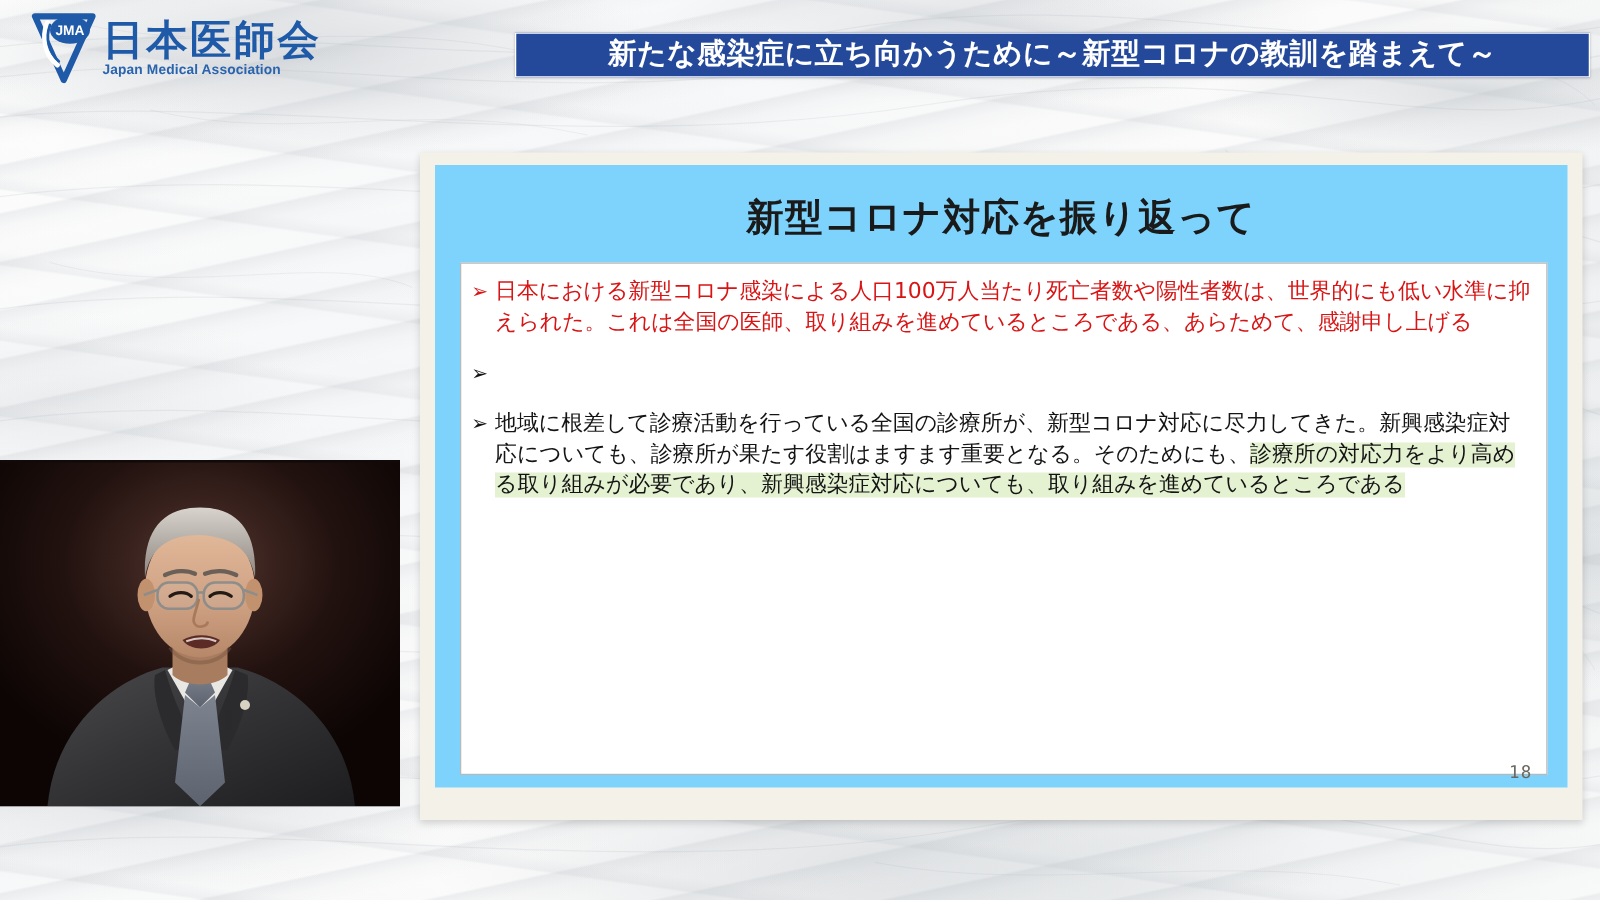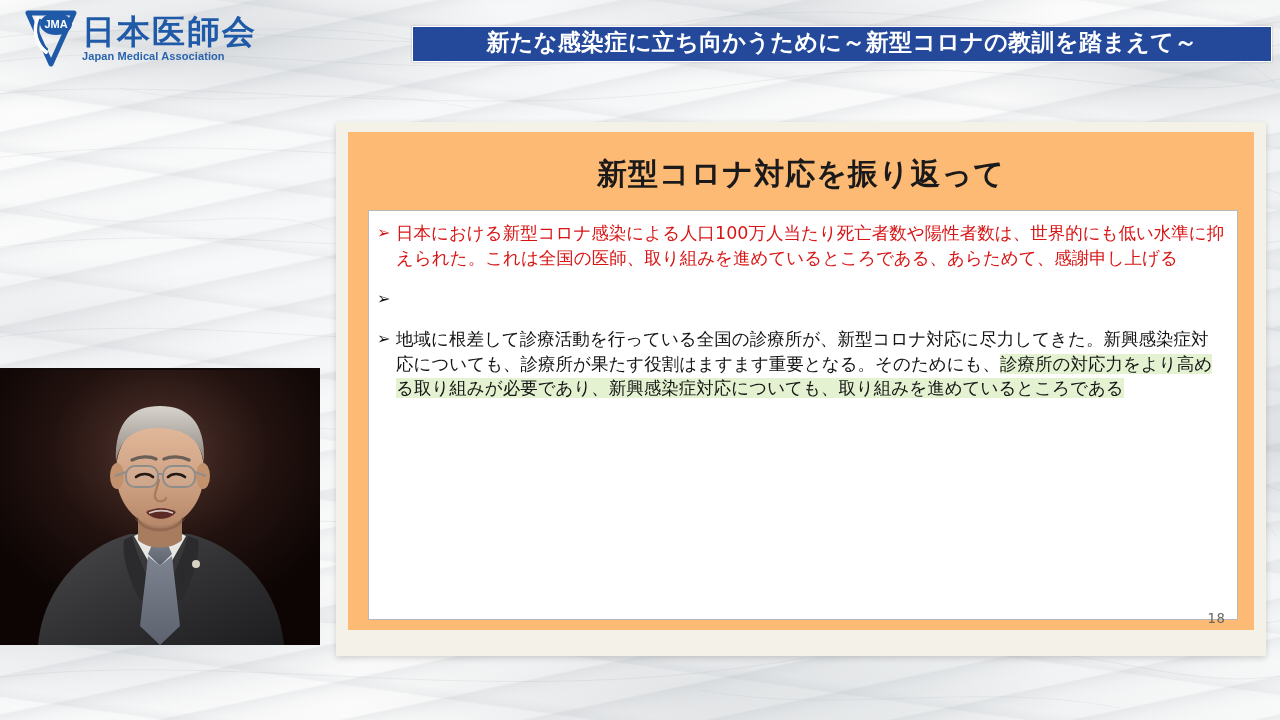--- a/index.html
+++ b/index.html
@@ -114,21 +114,21 @@
     height: 534px;
     background: #f4f2e8;
     box-shadow: 0 2px 6px rgba(0,0,0,0.16);
   }
   #slide-inner {
     position: absolute;
     left: 12px;
     top: 10px;
     right: 12px;
     bottom: 26px;
-    background: #fdba74;
+    background: #7dd3fc;
   }
   #slide-title {
     position: absolute;
     left: 0;
     right: 0;
     top: 22px;
     text-align: center;
     font-size: 30px;
     font-weight: 700;
     color: #1a1a1a;

